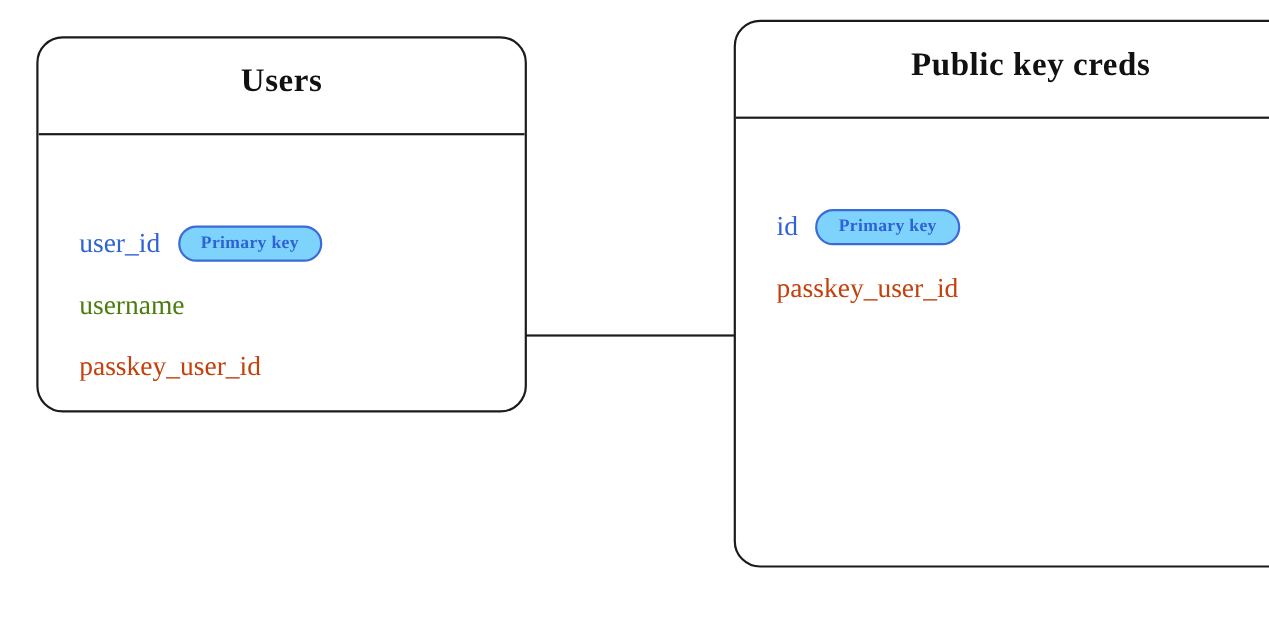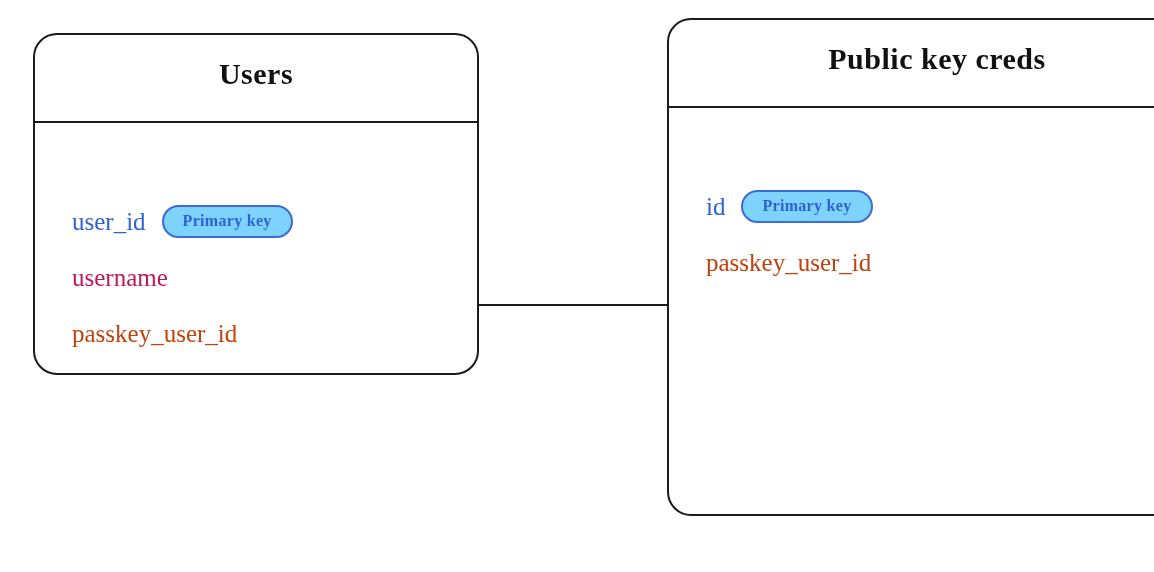--- a/index.html
+++ b/index.html
@@ -60,21 +60,21 @@
   .field-row {
     height: 56px;
     display: flex;
     align-items: center;
     padding-left: 37px;
     white-space: nowrap;
   }
 
   .field-name {
     font-size: 25px;
-    color: #be185d;
+    color: #4d7c0f;
     line-height: 1;
   }
   .field-name.is-pk    { color: #2f62d4; }
   .field-name.is-fk    { color: #c2410c; }
 
   
   .pk-badge {
     margin-left: 16px;
     display: inline-flex;
     align-items: center;

